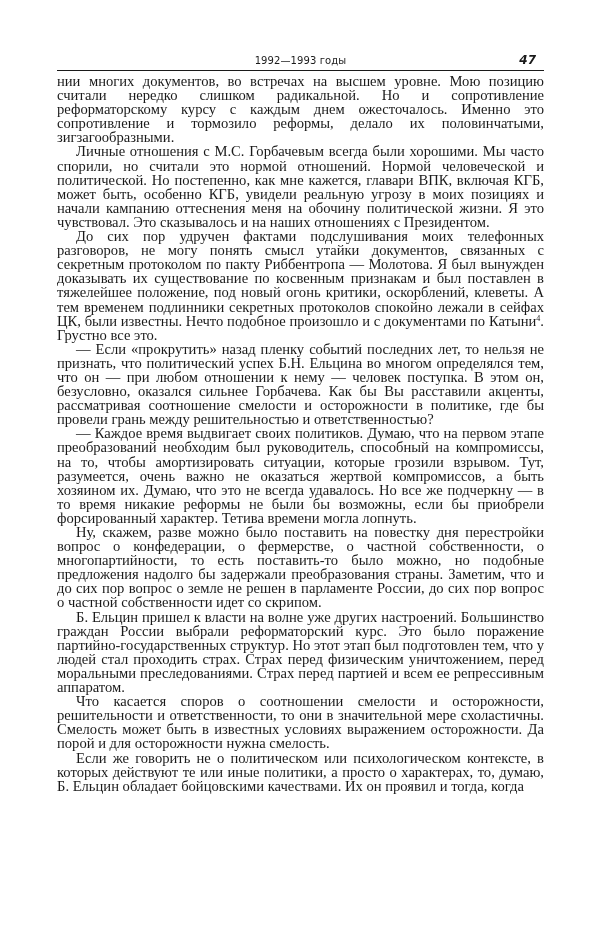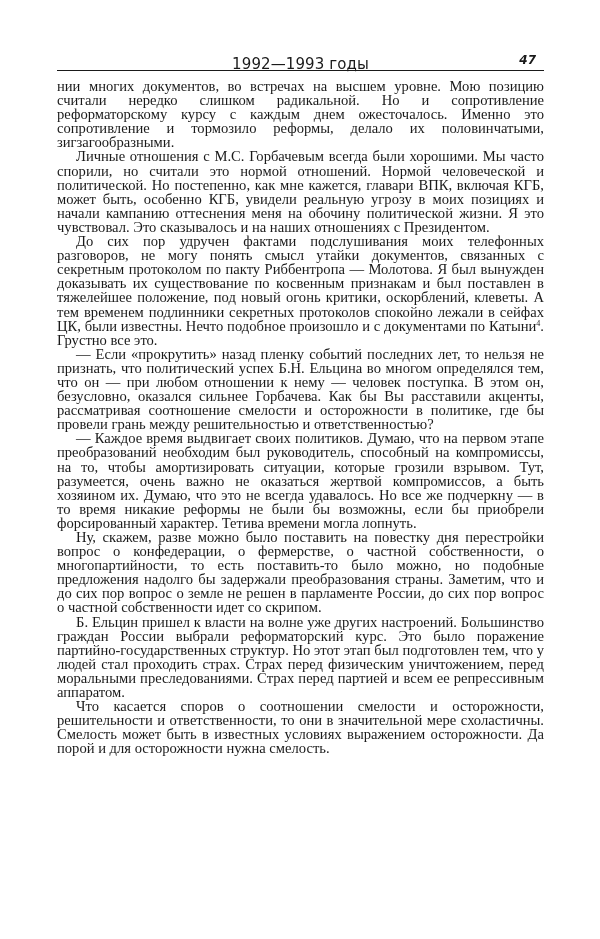--- a/index.html
+++ b/index.html
@@ -25,33 +25,33 @@
       height: 15px;
       border-bottom: 1.3px solid #1a1a1a;
       font-family: "DejaVu Sans", sans-serif;
     }
     .running-title {
       position: absolute;
       left: 0;
       right: 0;
       top: 0;
       text-align: center;
-      font-size: 15px;
+      font-size: 10px;
       letter-spacing: 0.1px;
     }
     .page-number {
       position: absolute;
       right: 8px;
       top: -2px;
       font-size: 12px;
       font-weight: bold;
       font-style: italic;
     }
     .body-text {
-      margin-top: 8px;
+      margin-top: 3px;
       font-family: "Liberation Serif", "DejaVu Serif", serif;
       font-size: 14.6px;
       line-height: 14.1px;
       text-align: justify;
       hyphens: manual;
     }
     .para {
       margin: 0;
       text-indent: 19px;
     }
@@ -77,14 +77,15 @@
 
   <div class="body-text">
     <p class="para continuation">нии многих документов, во встречах на высшем уровне. Мою позицию считали нередко слишком радикальной. Но и сопротивление реформаторскому курсу с каждым днем ожесточалось. Именно это сопротивление и тормозило реформы, делало их половинчатыми, зигзагообразными.</p>
     <p class="para">Личные отношения с М.С. Горбачевым всегда были хорошими. Мы часто спорили, но считали это нормой отношений. Нормой человеческой и политической. Но постепенно, как мне кажется, главари ВПК, включая КГБ, может быть, особенно КГБ, увидели реальную угрозу в моих позициях и начали кампанию оттеснения меня на обочину политической жизни. Я это чувствовал. Это сказывалось и на наших отношениях с Президентом.</p>
     <p class="para"><span>До сих пор удручен фактами подслушивания моих телефонных разговоров, не могу понять смысл утайки документов, связанных с секретным протоколом по пакту Риббентропа — Молотова. Я был вынужден доказывать их существование по косвенным признакам и был поставлен в тяжелейшее положение, под новый огонь критики, оскорблений, клеветы. А тем временем подлинники секретных протоколов спокойно лежали в сейфах ЦК, были известны. Нечто подобное произошло и с документами по Катыни</span><sup class="fn">4</sup><span>. Грустно все это.</span></p>
     <p class="para question">— Если «прокрутить» назад пленку событий последних лет, то нельзя не признать, что политический успех Б.Н. Ельцина во многом определялся тем, что он — при любом отношении к нему — человек поступка. В этом он, безусловно, оказался сильнее Горбачева. Как бы Вы расставили акценты, рассматривая соотношение смелости и осторожности в политике, где бы провели грань между решительностью и ответственностью?</p>
     <p class="para">— Каждое время выдвигает своих политиков. Думаю, что на первом этапе преобразований необходим был руководитель, способный на компромиссы, на то, чтобы амортизировать ситуации, которые грозили взрывом. Тут, разумеется, очень важно не оказаться жертвой компромиссов, а быть хозяином их. Думаю, что это не всегда удавалось. Но все же подчеркну — в то время никакие реформы не были бы возможны, если бы приобрели форсированный характер. Тетива времени могла лопнуть.</p>
     <p class="para">Ну, скажем, разве можно было поставить на повестку дня перестройки вопрос о конфедерации, о фермерстве, о частной собственности, о многопартийности, то есть поставить-то было можно, но подобные предложения надолго бы задержали преобразования страны. Заметим, что и до сих пор вопрос о земле не решен в парламенте России, до сих пор вопрос о частной собственности идет со скрипом.</p>
     <p class="para">Б. Ельцин пришел к власти на волне уже других настроений. Большинство граждан России выбрали реформаторский курс. Это было поражение партийно-государственных структур. Но этот этап был подготовлен тем, что у людей стал проходить страх. Страх перед физическим уничтожением, перед моральными преследованиями. Страх перед партией и всем ее репрессивным аппаратом.</p>
     <p class="para">Что касается споров о соотношении смелости и осторожности, решительности и ответственности, то они в значительной мере схоластичны. Смелость может быть в известных условиях выражением осторожности. Да порой и для осторожности нужна смелость.</p>
+    <p class="para">Если же говорить не о политическом или психологическом контексте, в которых действуют те или иные политики, а просто о характерах, то, думаю, Б. Ельцин обладает бойцовскими качествами. Их он проявил и тогда, когда</p>
   </div>
 </div>
 
 </body></html>

